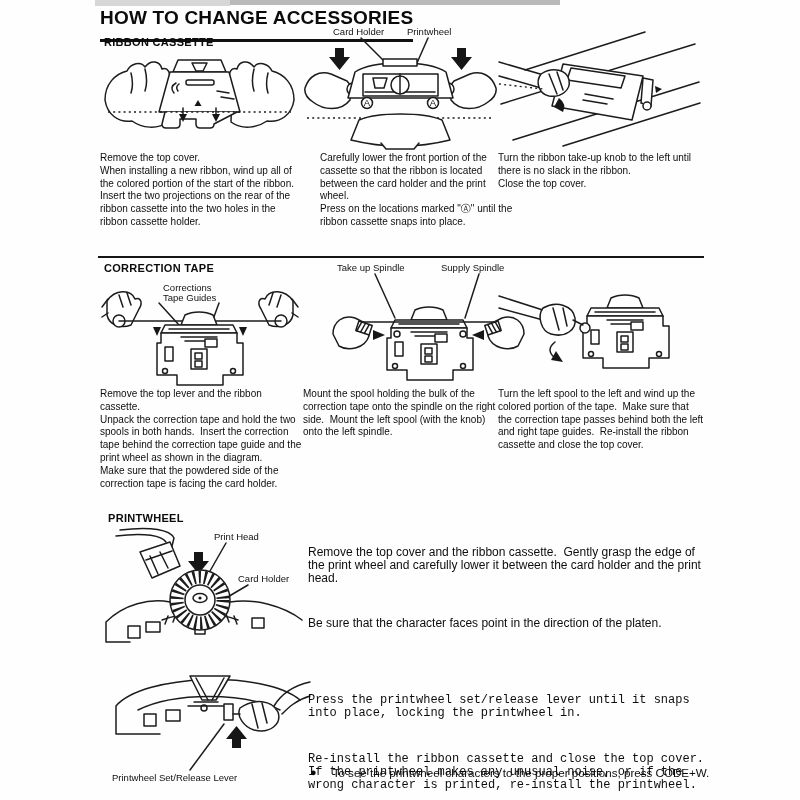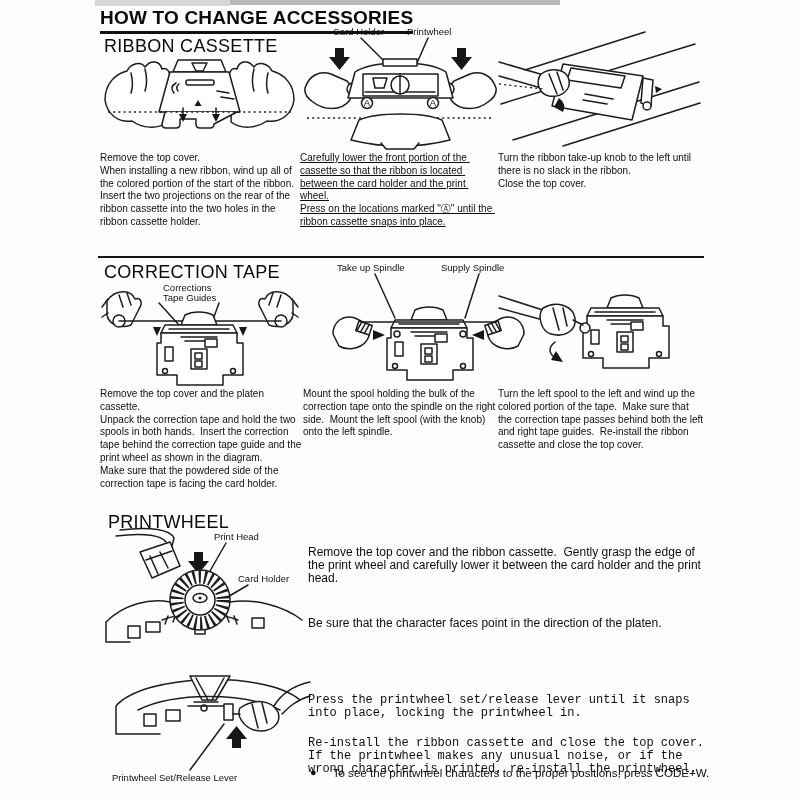--- a/index.html
+++ b/index.html
@@ -1,21 +1,21 @@
 <!DOCTYPE html>
 <html><head>
 <meta charset="utf-8">
 <style>
   html,body{margin:0;padding:0;background:#ffffff;}
   .page{position:relative;width:800px;height:800px;background:#fefefe;color:#0b0b0b;
         font-family:"Liberation Sans",sans-serif;overflow:hidden;}
   .artifact{position:absolute;}
   .title{position:absolute;left:100px;top:7px;font-size:19px;font-weight:bold;
-         letter-spacing:.2px;border-bottom:3.5px solid #111;padding-bottom:2px;display:inline-block;}
-  .sec-head{position:absolute;font-size:18px;font-weight:normal;letter-spacing:.3px;}
+         letter-spacing:.2px;border-bottom:3.5px solid #111;padding-bottom:10px;display:inline-block;}
+  .sec-head{position:absolute;font-size:11px;font-weight:bold;letter-spacing:.3px;}
   .coltext{position:absolute;font-size:10px;line-height:12.8px;color:#0d0d0d;}
   .coltext p{margin:0;white-space:pre-wrap;}
   .divider{position:absolute;background:#151515;}
   .diagram{position:absolute;}
   svg{display:block;}
   svg .ln{stroke:#1c1c1c;fill:none;stroke-width:1.5;stroke-linecap:round;stroke-linejoin:round;}
   svg .fw{stroke:#1c1c1c;fill:#ffffff;stroke-width:1.5;stroke-linecap:round;stroke-linejoin:round;}
   svg .fb{fill:#161616;stroke:none;}
   svg .dot{stroke:#1c1c1c;fill:none;stroke-width:1.3;stroke-dasharray:2 3.2;}
   svg text{font-family:"Liberation Sans",sans-serif;font-size:9.5px;fill:#101010;stroke:none;}
@@ -120,21 +120,21 @@
       </g>
       <path class="dot" d="M2,58 L46,63"></path>
     </svg>
   </div>
 
   <div class="coltext" style="left:100px;top:152px;width:203px;">
     <p>Remove the top cover.</p>
     <p>When installing a new ribbon, wind up all of the colored portion of the start of the ribbon.</p>
     <p>Insert the two projections on the rear of the ribbon cassette into the two holes in the ribbon cassette holder.</p>
   </div>
-  <div class="coltext" style="left:300px;top:152px;width:194px;text-decoration:underline;">
+  <div class="coltext" style="left:320px;top:152px;width:194px;">
     <p>Carefully lower the front portion of the cassette so that the ribbon is located between the card holder and the print wheel.</p>
     <p>Press on the locations marked "Ⓐ" until the ribbon cassette snaps into place.</p>
   </div>
   <div class="coltext" style="left:498px;top:152px;width:207px;">
     <p>Turn the ribbon take-up knob to the left until there is no slack in the ribbon.</p>
     <p>Close the top cover.</p>
   </div>
 
   <div class="divider" style="left:98px;top:256px;width:606px;height:2px;"></div>
   <div class="sec-head" style="left:104px;top:262px;">CORRECTION TAPE</div>
@@ -235,21 +235,21 @@
         <path class="ln" d="M2,34 L52,50 M2,46 L46,58"></path>
         <path class="fw" d="M46,46 C60,38 76,44 78,56 C80,68 68,76 54,72 C44,69 40,54 46,46 Z"></path>
         <path class="ln" d="M56,46 l6,22 M66,46 l4,18 M76,58 L86,63"></path>
         <path class="ln" d="M58,80 q-10,8 0,16" stroke-width="4.5"></path>
         <path class="fb" d="M54,98 l12,2 -7,-11 Z"></path>
       </g>
     </svg>
   </div>
 
   <div class="coltext" style="left:100px;top:388px;width:203px;">
-    <p>Remove the top cover and the platen cassette.</p>
+    <p>Remove the top lever and the ribbon cassette.</p>
     <p>Unpack the correction tape and hold the two spools in both hands.  Insert the correction tape behind the correction tape guide and the print wheel as shown in the diagram.</p>
     <p>Make sure that the powdered side of the correction tape is facing the card holder.</p>
   </div>
   <div class="coltext" style="left:303px;top:388px;width:194px;">
     <p>Mount the spool holding the bulk of the correction tape onto the spindle on the right side.  Mount the left spool (with the knob) onto the left spindle.</p>
   </div>
   <div class="coltext" style="left:498px;top:388px;width:207px;">
     <p>Turn the left spool to the left and wind up the colored portion of the tape.  Make sure that the correction tape passes behind both the left and right tape guides.  Re-install the ribbon cassette and close the top cover.</p>
   </div>
 
@@ -311,21 +311,21 @@
   </div>
   <div class="dlabel" style="left:112px;top:772px;">Printwheel Set/Release Lever</div>
 
   <div class="pw-text" style="left:308px;top:546px;width:400px;">
     <p>Remove the top cover and the ribbon cassette.  Gently grasp the edge of the print wheel and carefully lower it between the card holder and the print head.</p>
     <p style="margin-top:32px;">Be sure that the character faces point in the direction of the platen.</p>
   </div>
 
   <div class="pw-text" style="left:308px;top:694px;width:402px;font-family:Liberation Mono, monospace;">
     <p>Press the printwheel set/release lever until it snaps into place, locking the printwheel in.</p>
-    <p style="margin-top:17px;">Re-install the ribbon cassette and close the top cover.</p>
+    <p style="margin-top:33px;">Re-install the ribbon cassette and close the top cover.</p>
     <p style="">If the printwheel makes any unusual noise, or if the wrong character is printed, re-install the printwheel.</p>
   </div>
 
   <div class="note-row" style="left:310px;top:766px;width:400px;">
     <span class="note-bullet">●</span>
     <span>To see the printwheel characters to the proper positions, press CODE+W.</span>
   </div>
 
 </div>
 

